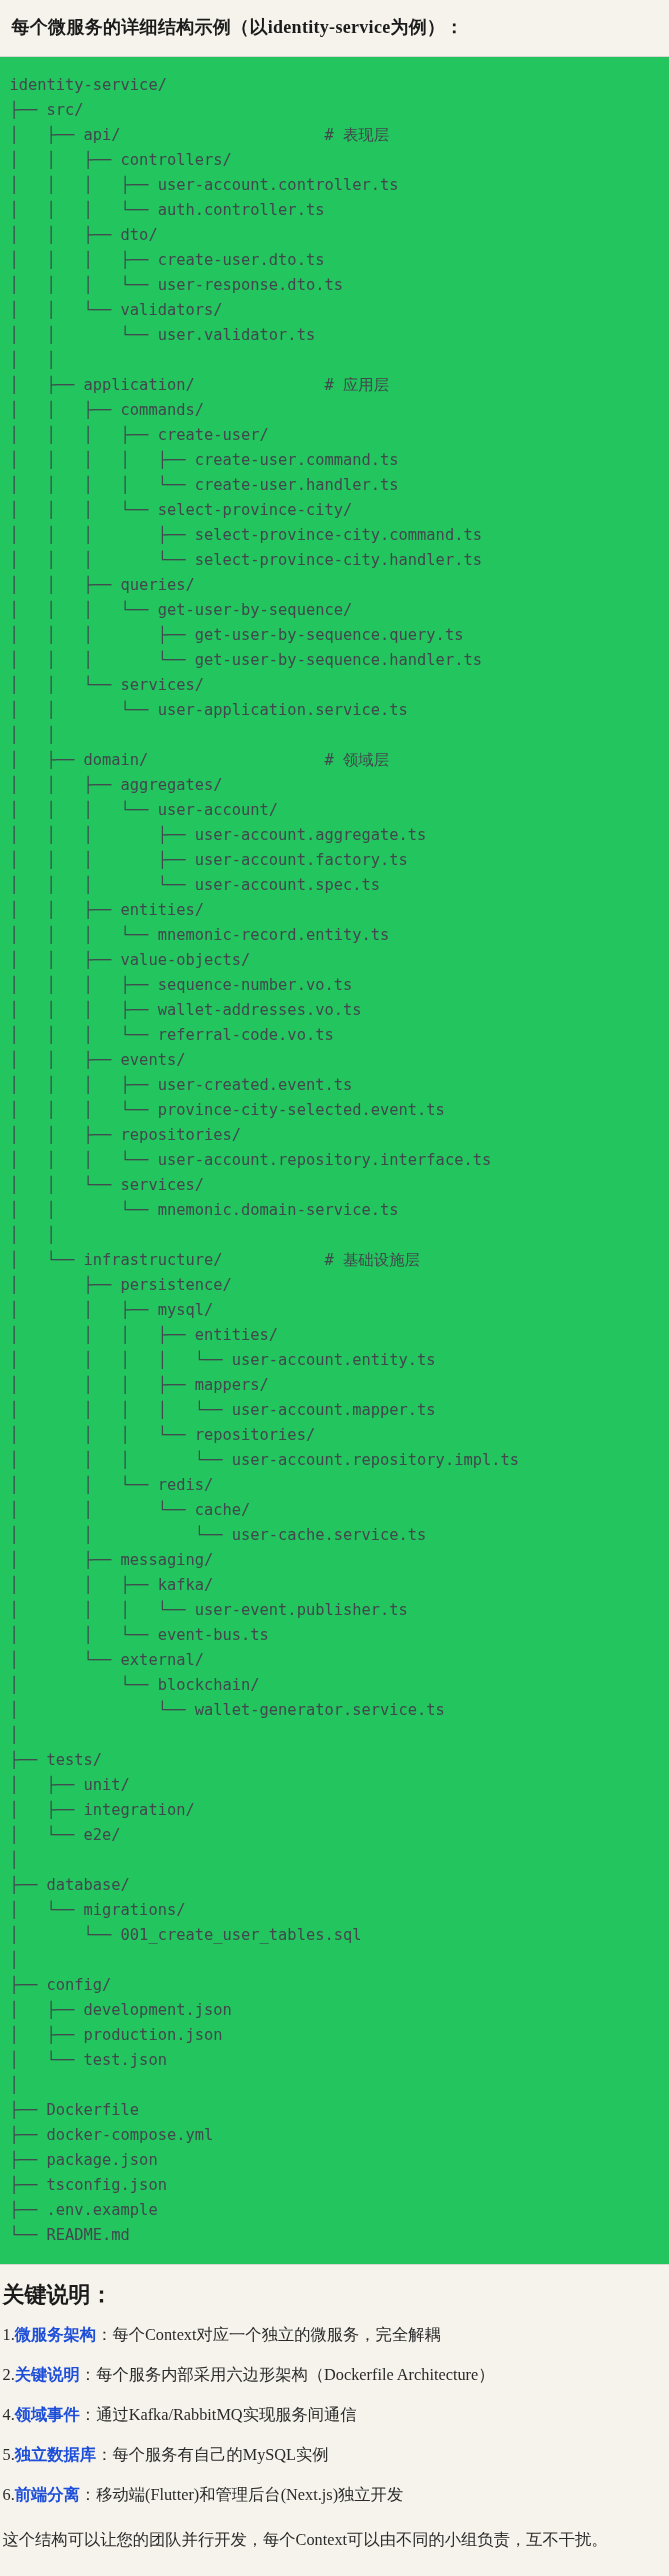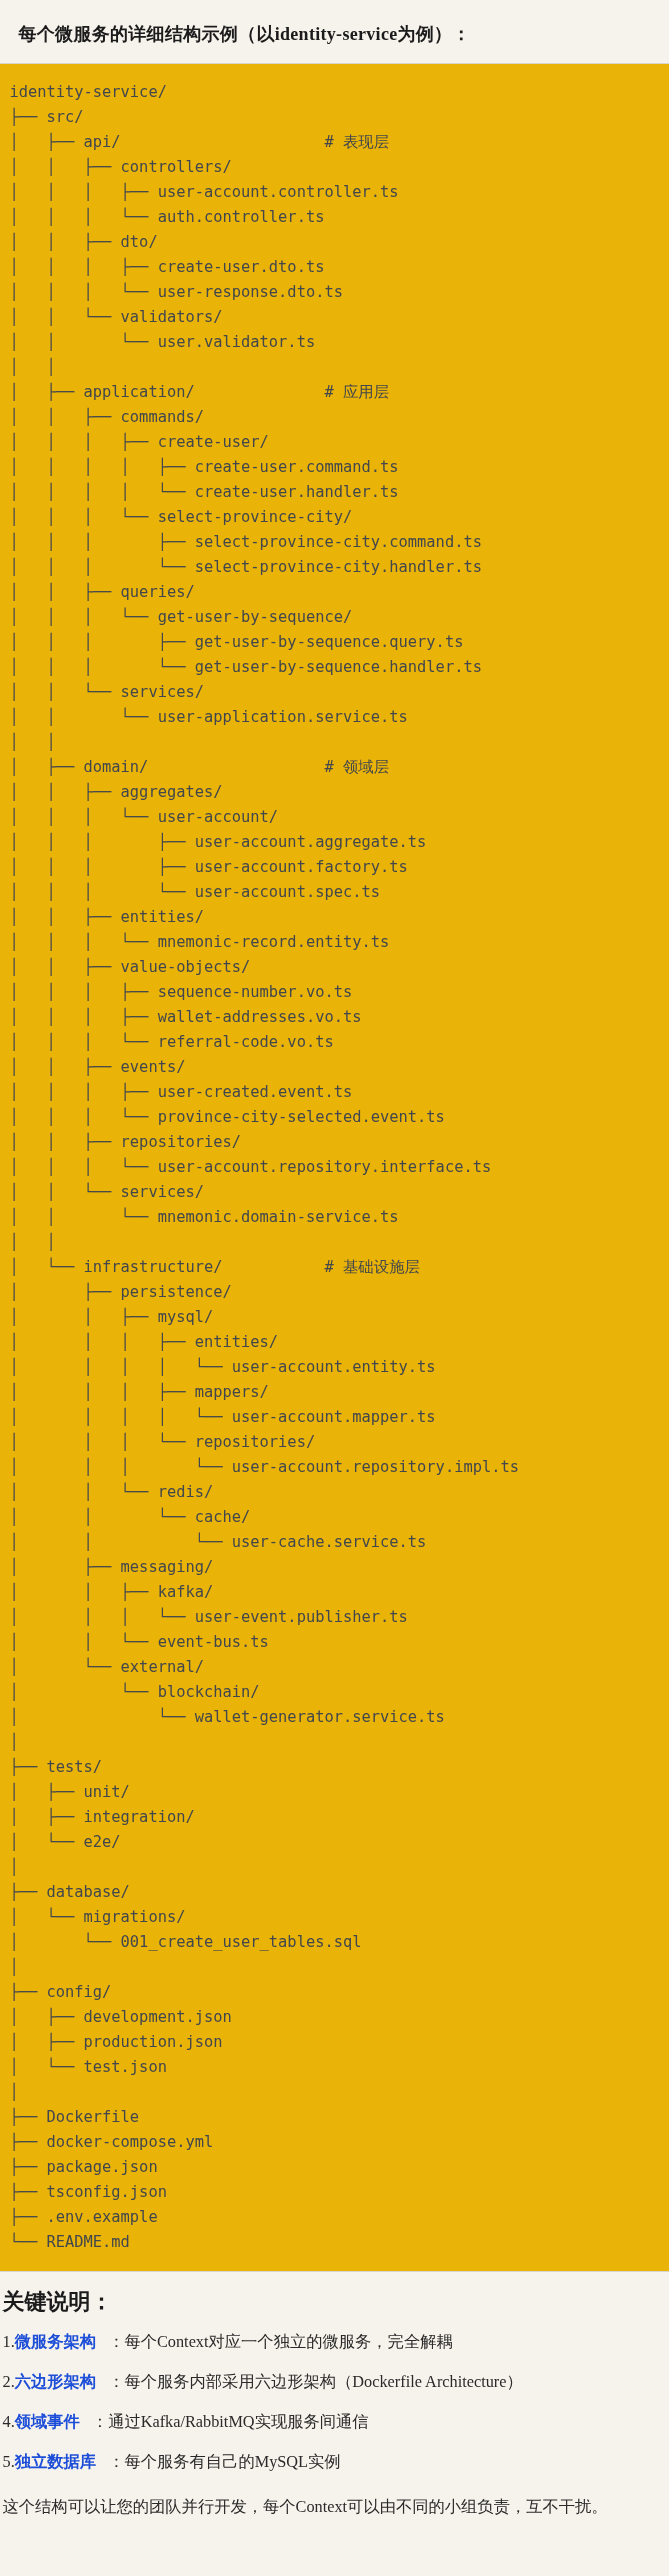--- a/index.html
+++ b/index.html
@@ -8,28 +8,28 @@
     min-height: 2576px;
     background: #f6f3ec;
     color: #2a2a2a;
     font-family: "Liberation Serif", serif;
     box-sizing: border-box;
   }
   .page-title {
     font-size: 18px;
     font-weight: bold;
     color: #1b1b1b;
-    margin: 16px;
+    margin: 9px;
     padding: 8.1px 2.5px 0 2.5px;
     line-height: 21px;
     letter-spacing: 0.3px;
   }
   .code-block {
     margin-top: 18px;
-    background: #eab308;
+    background: #22c55e;
     border-top: 0.6px solid #d9d6d0;
     border-bottom: 0.6px solid #d9d6d0;
     padding: 15.6px 9.4px 16.3px 9.4px;
     box-sizing: border-box;
   }
   .code-block pre {
     margin: 0;
     font-family: "DejaVu Sans Mono", monospace;
     font-size: 15.4px;
     line-height: 25px;
@@ -48,21 +48,21 @@
     color: #1b1b1b;
   }
   .note-item {
     font-size: 16.3px;
     line-height: 21px;
     margin-bottom: 19px;
     color: #2a2a2a;
   }
   .note-item .num { font-weight: normal; }
   .note-item .term { font-weight: bold; color: #1d4ed8; }
-  .note-item .desc { font-weight: normal; margin-left: 12px; }
+  .note-item .desc { font-weight: normal; }
   .closing {
     margin: 0;
     padding-top: 5.6px;
     font-size: 16.3px;
     line-height: 21px;
     color: #2a2a2a;
   }
 </style>
 </head>
 <body>
@@ -157,23 +157,24 @@
 ├── tsconfig.json
 ├── .env.example
 └── README.md</pre>
 </section>
 
 <section class="notes">
   <h2>关键说明：</h2>
 
   <div class="note-item"><span class="num">1.</span><span class="term">微服务架构</span><span class="desc">：每个Context对应一个独立的微服务，完全解耦</span></div>
 
-  <div class="note-item"><span class="num">2.</span><span class="term">六边形架构</span><span class="desc">：每个服务内部采用六边形架构（Dockerfile Architecture）</span></div>
+  <div class="note-item"><span class="num">2.</span><span class="term">关键说明</span><span class="desc">：每个服务内部采用六边形架构（Dockerfile Architecture）</span></div>
 
 
   <div class="note-item"><span class="num">4.</span><span class="term">领域事件</span><span class="desc">：通过Kafka/RabbitMQ实现服务间通信</span></div>
 
   <div class="note-item"><span class="num">5.</span><span class="term">独立数据库</span><span class="desc">：每个服务有自己的MySQL实例</span></div>
 
+  <div class="note-item"><span class="num">6.</span><span class="term">前端分离</span><span class="desc">：移动端(Flutter)和管理后台(Next.js)独立开发</span></div>
 
   <p class="closing">这个结构可以让您的团队并行开发，每个Context可以由不同的小组负责，互不干扰。</p>
 </section>
 
 
 </body></html>

